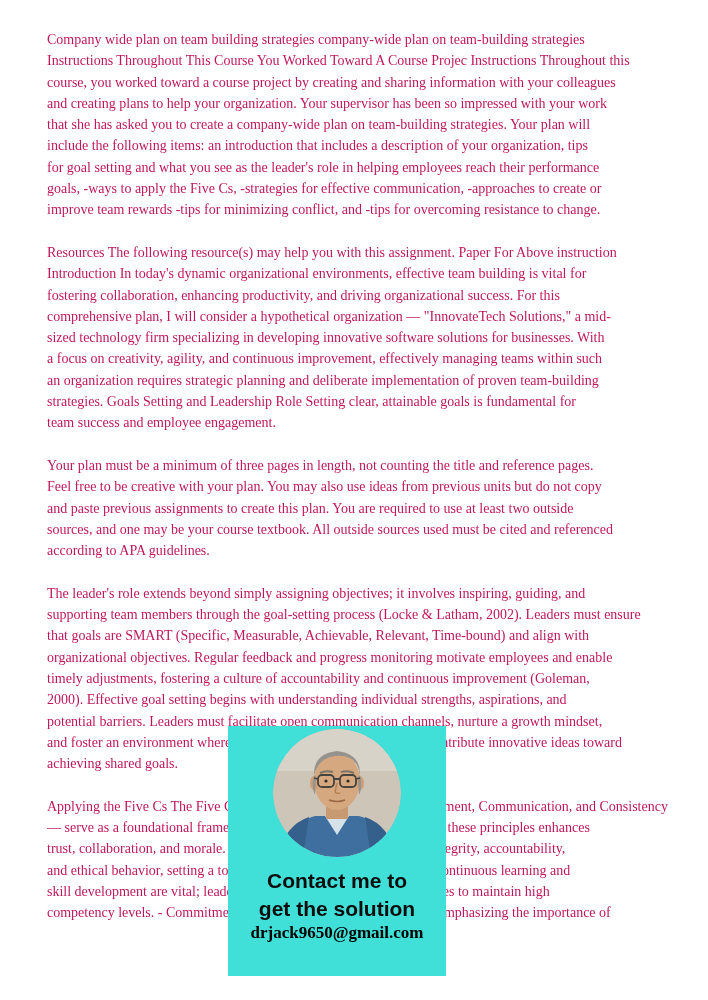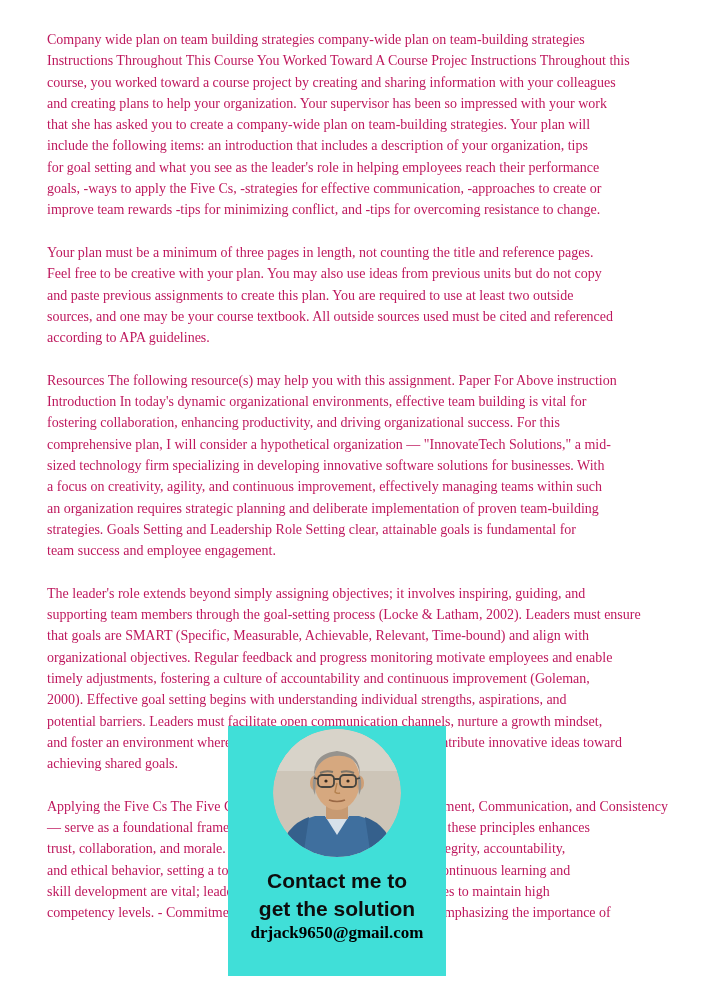--- a/index.html
+++ b/index.html
@@ -62,34 +62,34 @@
 <div class="doc">
   <p>Company wide plan on team building strategies company-wide plan on team-building strategies
 Instructions Throughout This Course You Worked Toward A Course Projec Instructions Throughout this
 course, you worked toward a course project by creating and sharing information with your colleagues
 and creating plans to help your organization. Your supervisor has been so impressed with your work
 that she has asked you to create a company-wide plan on team-building strategies. Your plan will
 include the following items: an introduction that includes a description of your organization, tips
 for goal setting and what you see as the leader's role in helping employees reach their performance
 goals, -ways to apply the Five Cs, -strategies for effective communication, -approaches to create or
 improve team rewards -tips for minimizing conflict, and -tips for overcoming resistance to change.</p>
-  <p>Your plan must be a minimum of three pages in length, not counting the title and reference pages.
-Feel free to be creative with your plan. You may also use ideas from previous units but do not copy
-and paste previous assignments to create this plan. You are required to use at least two outside
-sources, and one may be your course textbook. All outside sources used must be cited and referenced
-according to APA guidelines.</p>
   <p>Resources The following resource(s) may help you with this assignment. Paper For Above instruction
 Introduction In today's dynamic organizational environments, effective team building is vital for
 fostering collaboration, enhancing productivity, and driving organizational success. For this
 comprehensive plan, I will consider a hypothetical organization — "InnovateTech Solutions," a mid-
 sized technology firm specializing in developing innovative software solutions for businesses. With
 a focus on creativity, agility, and continuous improvement, effectively managing teams within such
 an organization requires strategic planning and deliberate implementation of proven team-building
 strategies. Goals Setting and Leadership Role Setting clear, attainable goals is fundamental for
 team success and employee engagement.</p>
+  <p>Your plan must be a minimum of three pages in length, not counting the title and reference pages.
+Feel free to be creative with your plan. You may also use ideas from previous units but do not copy
+and paste previous assignments to create this plan. You are required to use at least two outside
+sources, and one may be your course textbook. All outside sources used must be cited and referenced
+according to APA guidelines.</p>
   <p>The leader's role extends beyond simply assigning objectives; it involves inspiring, guiding, and
 supporting team members through the goal-setting process (Locke &amp; Latham, 2002). Leaders must ensure
 that goals are SMART (Specific, Measurable, Achievable, Relevant, Time-bound) and align with
 organizational objectives. Regular feedback and progress monitoring motivate employees and enable
 timely adjustments, fostering a culture of accountability and continuous improvement (Goleman,
 2000). Effective goal setting begins with understanding individual strengths, aspirations, and
 potential barriers. Leaders must facilitate open communication channels, nurture a growth mindset,
 and foster an environment where team members feel empowered to contribute innovative ideas toward
 achieving shared goals.</p>
   <p>Applying the Five Cs The Five Cs — Competence, Character, Commitment, Communication, and Consistency

